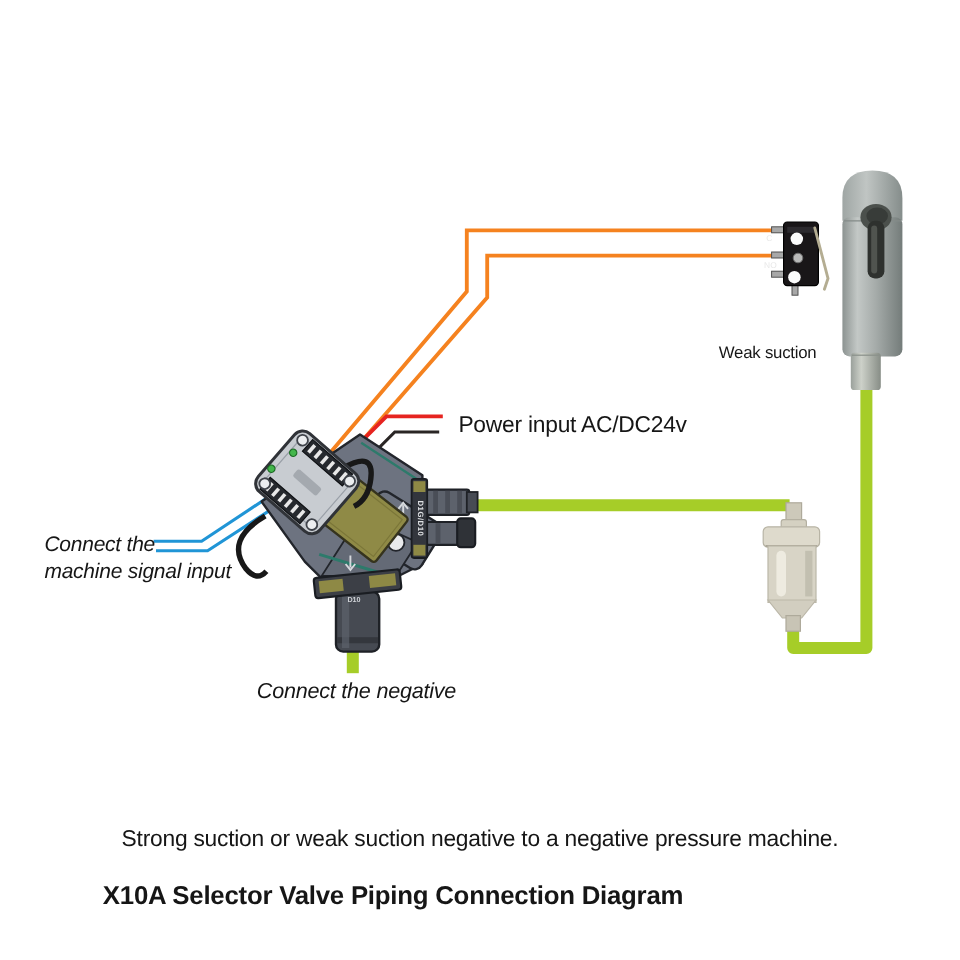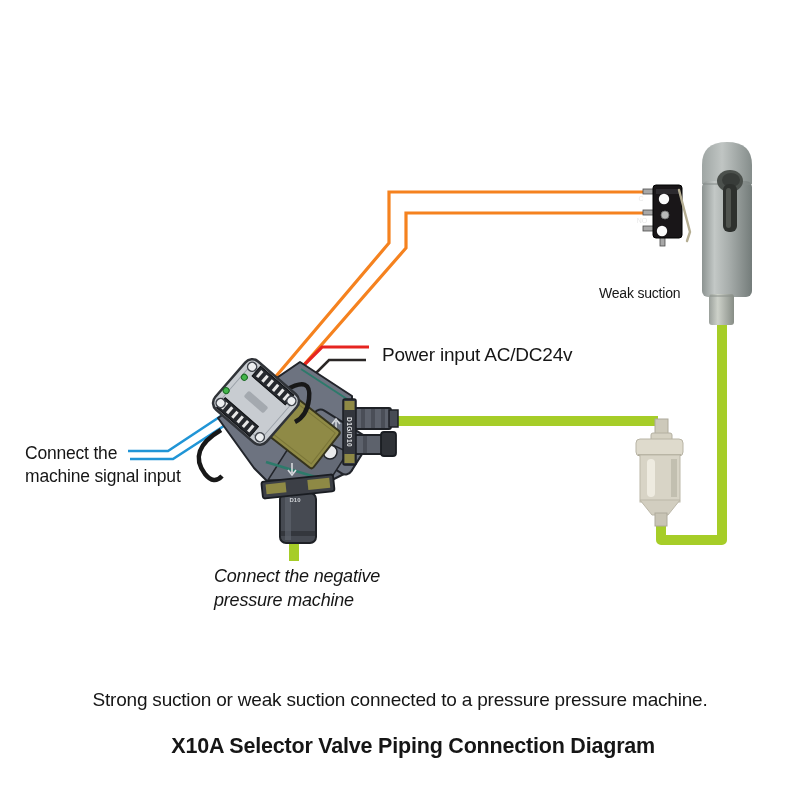--- a/index.html
+++ b/index.html
@@ -4,24 +4,24 @@
 <style>
   html,body{margin:0;padding:0;background:#fff;}
   #stage{
     position:relative;width:800px;height:800px;background:#ffffff;overflow:hidden;
     font-family:"Liberation Sans",sans-serif;color:#161616;
   }
   #diagram-svg{position:absolute;left:0;top:0;}
   .lbl{position:absolute;color:#161616;letter-spacing:-0.2px;line-height:1.18;}
   .lbl-power{left:382px;top:344px;font-size:19px;text-align:center;}
   .lbl-weak{left:599px;top:285px;font-size:14px;}
-  .lbl-signal{left:25px;top:442px;font-size:17.5px;line-height:23px;}
+  .lbl-signal{left:37px;top:442px;font-size:17.5px;line-height:23px;font-style:italic;}
   .lbl-machine{left:214px;top:564px;font-size:18px;line-height:24px;font-style:italic;}
   .lbl-caption{left:0;top:689px;width:800px;text-align:center;font-size:19px;}
-  .lbl-title{left:0;top:734px;width:655px;text-align:right;font-size:21.5px;font-weight:700;}
+  .lbl-title{left:0;top:734px;width:655px;text-align:center;font-size:21.5px;font-weight:700;}
   svg text{font-family:"Liberation Sans",sans-serif;}
 </style>
 </head>
 <body>
 
 <div id="stage">
 
   <svg id="diagram-svg" width="800" height="800" viewBox="0 0 800 800">
     <defs>
       <linearGradient id="hgrad" x1="0" y1="0" x2="1" y2="0">
@@ -185,19 +185,18 @@
 
   <div class="lbl lbl-weak">Weak suction</div>
 
   <div class="lbl lbl-signal">
     <div>Connect the</div>
     <div>machine signal input</div>
   </div>
 
   <div class="lbl lbl-machine">
     <div>Connect the negative</div>
-    <div>pressure machine</div>
   </div>
 
-  <div class="lbl lbl-caption">Strong suction or weak suction connected to a pressure pressure machine.</div>
+  <div class="lbl lbl-caption">Strong suction or weak suction negative to a negative pressure machine.</div>
 
   <div class="lbl lbl-title">X10A Selector Valve Piping Connection Diagram</div>
 </div>
 
 </body></html>

